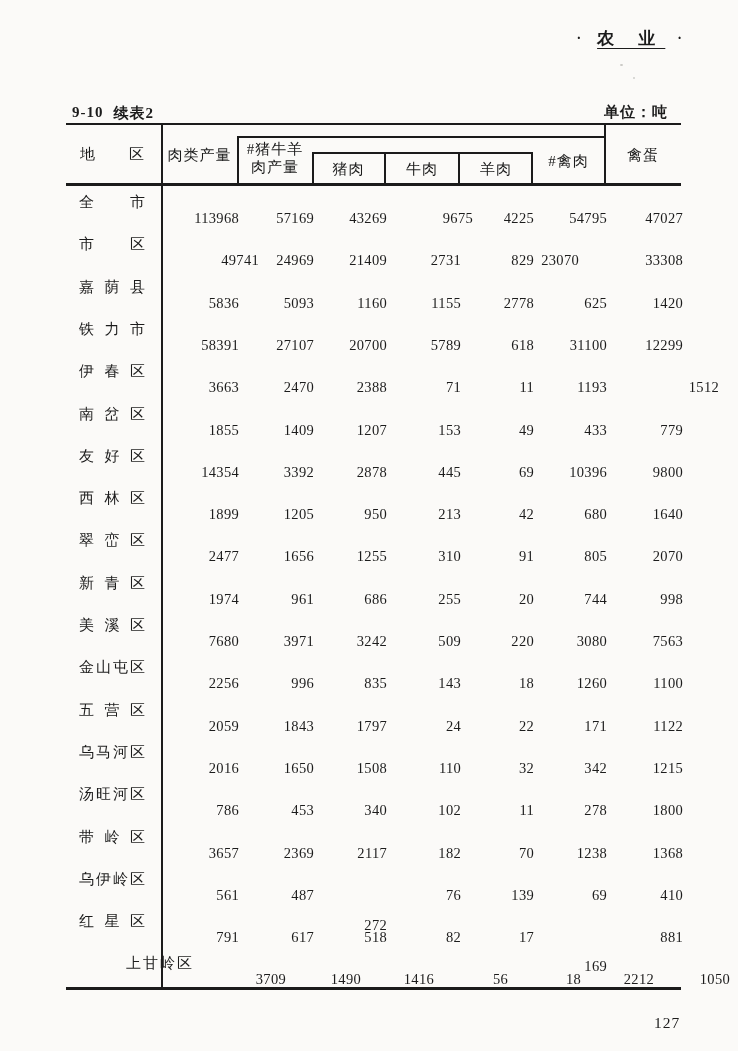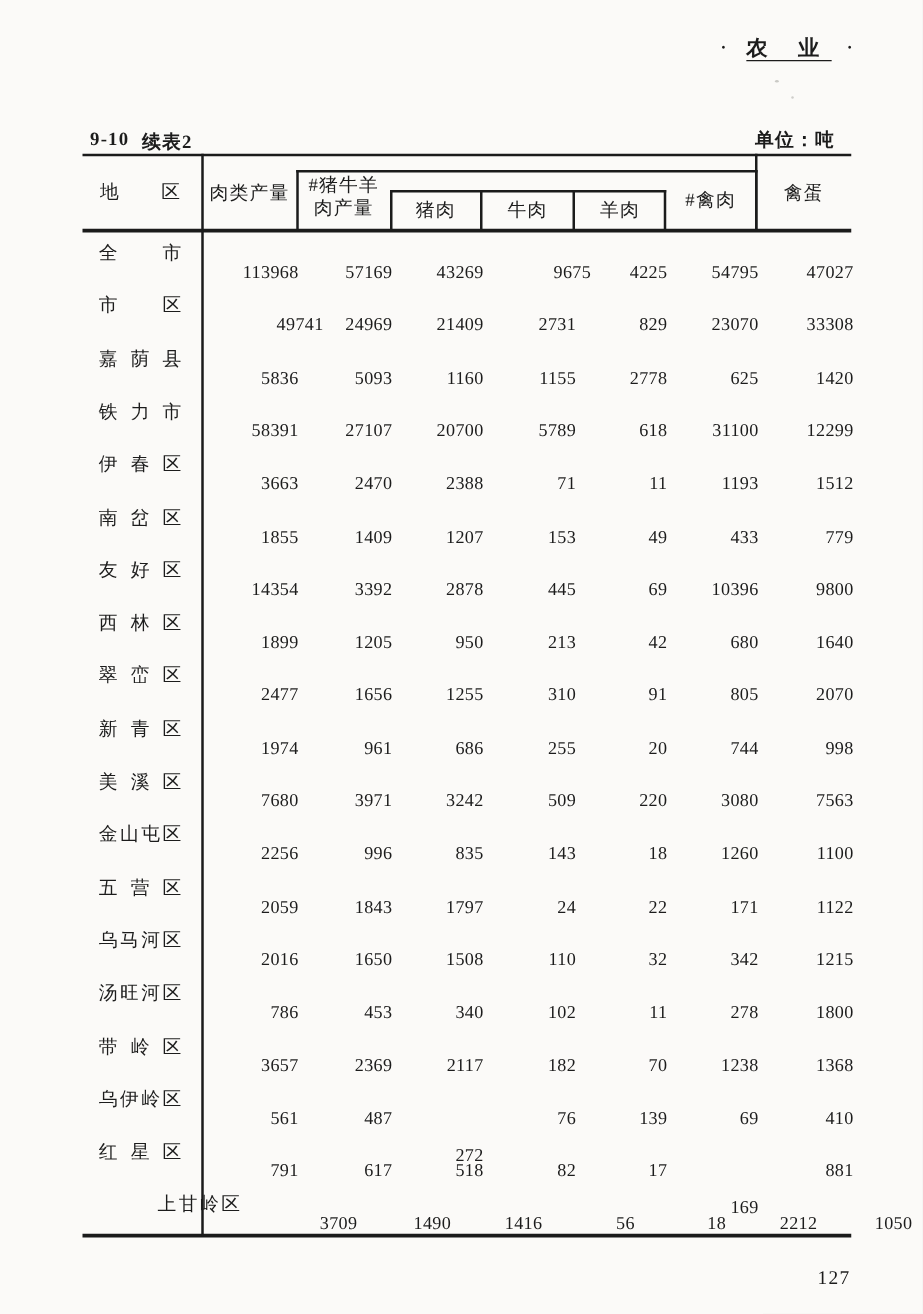--- a/index.html
+++ b/index.html
@@ -132,21 +132,21 @@
           <div class="num" style="left: 532px; width: 75px;">54795</div>
           <div class="num" style="left: 605px; width: 78px;">47027</div>
         </div>
         <div class="trow" style="top: 235.3px;">
           <div class="region-name">市区</div>
           <div class="num" style="left: 162px; width: 77px; padding-left: 20px;">49741</div>
           <div class="num" style="left: 237px; width: 77px;">24969</div>
           <div class="num" style="left: 312px; width: 75px;">21409</div>
           <div class="num" style="left: 385px; width: 76px;">2731</div>
           <div class="num" style="left: 459px; width: 75px;">829</div>
-          <div class="num" style="left: 532px; width: 75px;">23070</div>
+          <div class="num" style="left: 504px; width: 75px;">23070</div>
           <div class="num" style="left: 605px; width: 78px;">33308</div>
         </div>
         <div class="trow" style="top: 277.6px;">
           <div class="region-name">嘉荫县</div>
           <div class="num" style="left: 162px; width: 77px;">5836</div>
           <div class="num" style="left: 237px; width: 77px;">5093</div>
           <div class="num" style="left: 312px; width: 75px;">1160</div>
           <div class="num" style="left: 385px; width: 76px;">1155</div>
           <div class="num" style="left: 459px; width: 75px;">2778</div>
           <div class="num" style="left: 532px; width: 75px;">625</div>
@@ -163,21 +163,21 @@
           <div class="num" style="left: 605px; width: 78px;">12299</div>
         </div>
         <div class="trow" style="top: 362.2px;">
           <div class="region-name">伊春区</div>
           <div class="num" style="left: 162px; width: 77px;">3663</div>
           <div class="num" style="left: 237px; width: 77px;">2470</div>
           <div class="num" style="left: 312px; width: 75px;">2388</div>
           <div class="num" style="left: 385px; width: 76px;">71</div>
           <div class="num" style="left: 459px; width: 75px;">11</div>
           <div class="num" style="left: 532px; width: 75px;">1193</div>
-          <div class="num" style="left: 605px; width: 78px;">1512</div>
+          <div class="num" style="left: 605px; width: 78px; padding-left: 36px;">1512</div>
         </div>
         <div class="trow" style="top: 404.5px;">
           <div class="region-name">南岔区</div>
           <div class="num" style="left: 162px; width: 77px;">1855</div>
           <div class="num" style="left: 237px; width: 77px;">1409</div>
           <div class="num" style="left: 312px; width: 75px;">1207</div>
           <div class="num" style="left: 385px; width: 76px;">153</div>
           <div class="num" style="left: 459px; width: 75px;">49</div>
           <div class="num" style="left: 532px; width: 75px;">433</div>
           <div class="num" style="left: 605px; width: 78px;">779</div>

